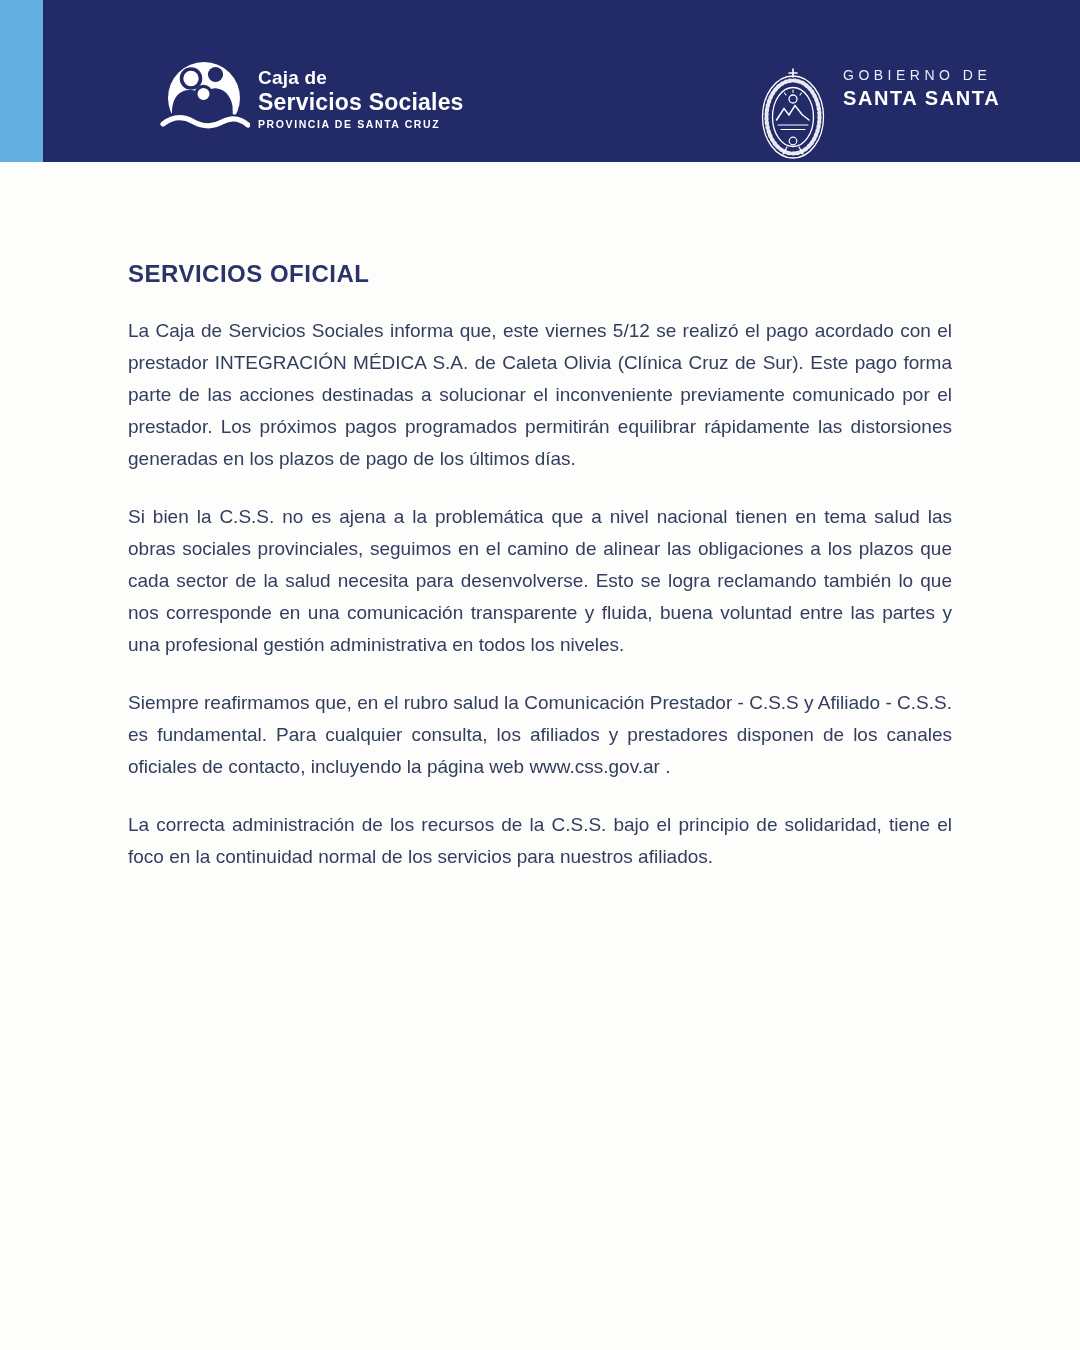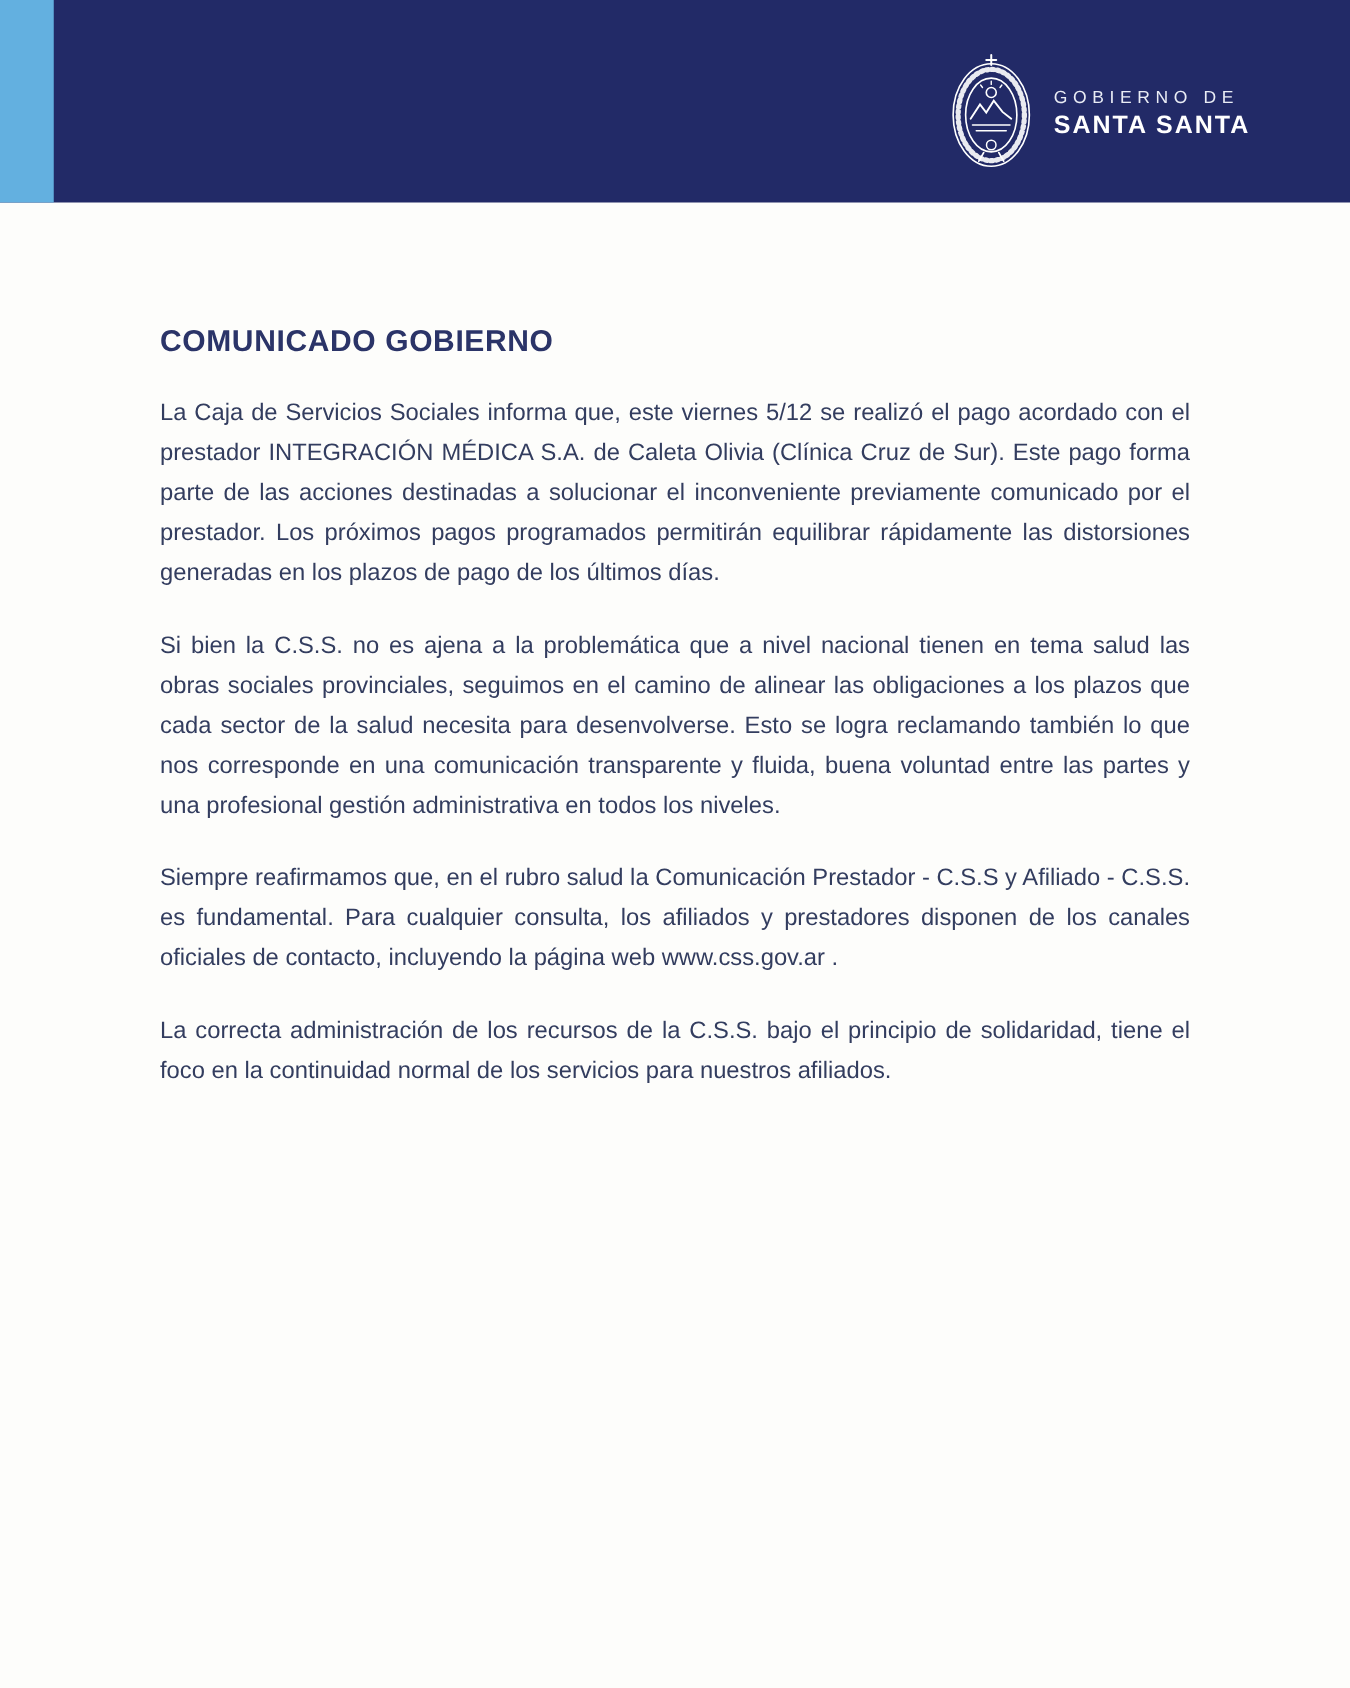--- a/index.html
+++ b/index.html
@@ -27,22 +27,22 @@
     display:flex;align-items:flex-start;
   }
   .css-logo-text{
     margin-left:8px;margin-top:12px;
     color:#ffffff;line-height:1;
   }
   .css-logo-line1{font-size:19px;font-weight:bold;letter-spacing:.2px;}
   .css-logo-line2{font-size:23px;font-weight:bold;margin-top:4px;letter-spacing:.2px;}
   .css-logo-line3{font-size:10.5px;font-weight:bold;margin-top:5px;letter-spacing:1.6px;}
   .gob-logo{
-    position:absolute;top:43px;left:757px;
-    display:flex;align-items:center;
+    position:absolute;top:68px;left:757px;
+    display:flex;
   }
   .gob-logo-text{
     margin-left:14px;color:#ffffff;line-height:1;
   }
   .gob-logo-line1{font-size:14px;font-weight:400;letter-spacing:4.5px;color:#e9ecf5;}
   .gob-logo-line2{font-size:20px;font-weight:bold;letter-spacing:1.6px;margin-top:6px;}
   
   .doc{
     position:absolute;top:162px;left:0;
     width:1080px;
@@ -68,20 +68,40 @@
   }
 </style>
 </head>
 <body>
 
 <div class="page">
 
   <div class="header">
     <div class="accent-strip"></div>
 
+    <div class="css-logo">
+      <svg width="90" height="88" viewBox="0 0 90 88">
+        <circle cx="44" cy="42" r="36" fill="#ffffff"></circle>
+        <path d="M12,54 C13,39 22,33 31,34 C38,34.5 41,38 43.5,41
+                 C46,34.5 52,31.5 57,32.5 C66,34 71,41 72.5,50
+                 L73,64 C60,73 28,73 12,63 Z" fill="#222a67"></path>
+        <circle cx="31" cy="22.5" r="9.5" fill="#ffffff" stroke="#222a67" stroke-width="3.6"></circle>
+        <circle cx="55.5" cy="18.5" r="7.6" fill="#222a67"></circle>
+        <circle cx="43.5" cy="38" r="7.6" fill="#ffffff" stroke="#222a67" stroke-width="3.2"></circle>
+        <path d="M3,62 C14,54 23,56 31,61 C41,67 51,67 59,62
+                 C68,56.5 77,57 88,64 L90,88 L0,88 Z" fill="#222a67"></path>
+        <path d="M3,68 C14,59.5 24,60.5 33,65.5 C43,71 53,71 62,66
+                 C71,61 80,62 88,69" fill="none" stroke="#ffffff" stroke-width="5.2" stroke-linecap="round"></path>
+      </svg>
+      <div class="css-logo-text">
+        <div class="css-logo-line1">Caja de</div>
+        <div class="css-logo-line2">Servicios Sociales</div>
+        <div class="css-logo-line3">PROVINCIA DE SANTA CRUZ</div>
+      </div>
+    </div>
 
     <div class="gob-logo">
       <svg width="72" height="94" viewBox="0 0 70 94">
         <g stroke="#ffffff" fill="none" stroke-linecap="round">
           <path d="M35,1 L35,9 M31,5 L39,5" stroke-width="1.6"></path>
           <ellipse cx="35" cy="49" rx="30.5" ry="41" stroke-width="1.3"></ellipse>
           <ellipse cx="35" cy="49" rx="26.5" ry="36.5" stroke-width="4.2" stroke-dasharray="1.6 2.8" opacity="0.9"></ellipse>
           <ellipse cx="35" cy="49" rx="20.5" ry="29.5" stroke-width="1.3"></ellipse>
           <circle cx="35" cy="31" r="4" stroke-width="1.3"></circle>
           <path d="M35,24.5 L35,22 M28,27 L26.5,25 M42,27 L43.5,25" stroke-width="1.1"></path>
@@ -92,20 +112,20 @@
         </g>
       </svg>
       <div class="gob-logo-text">
         <div class="gob-logo-line1">GOBIERNO DE</div>
         <div class="gob-logo-line2">SANTA SANTA</div>
       </div>
     </div>
   </div>
 
   <div class="doc">
-    <h1>COMUNICADO GOBIERNO</h1>
+    <h1>SERVICIOS OFICIAL</h1>
     <p>La Caja de Servicios Sociales informa que, este viernes 5/12 se realizó el pago acordado con el prestador INTEGRACIÓN MÉDICA S.A. de Caleta Olivia (Clínica Cruz de Sur). Este pago forma parte de las acciones destinadas a solucionar el inconveniente previamente comunicado por el prestador. Los próximos pagos programados permitirán equilibrar rápidamente las distorsiones generadas en los plazos de pago de los últimos días.</p>
     <p>Si bien la C.S.S. no es ajena a la problemática que a nivel nacional tienen en tema salud las obras sociales provinciales, seguimos en el camino de alinear las obligaciones a los plazos que cada sector de la salud necesita para desenvolverse. Esto se logra reclamando también lo que nos corresponde en una comunicación transparente y fluida, buena voluntad entre las partes y una profesional gestión administrativa en todos los niveles.</p>
     <p>Siempre reafirmamos que, en el rubro salud la Comunicación Prestador - C.S.S y Afiliado - C.S.S. es fundamental. Para cualquier consulta, los afiliados y prestadores disponen de los canales oficiales de contacto, incluyendo la página web www.css.gov.ar .</p>
     <p>La correcta administración de los recursos de la C.S.S. bajo el principio de solidaridad, tiene el foco en la continuidad normal de los servicios para nuestros afiliados.</p>
   </div>
 
 </div>
 
 </body></html>

